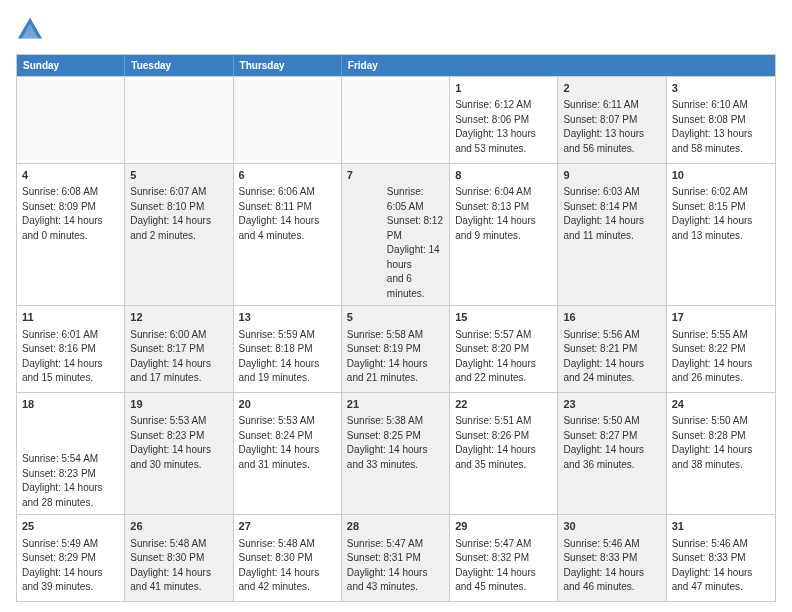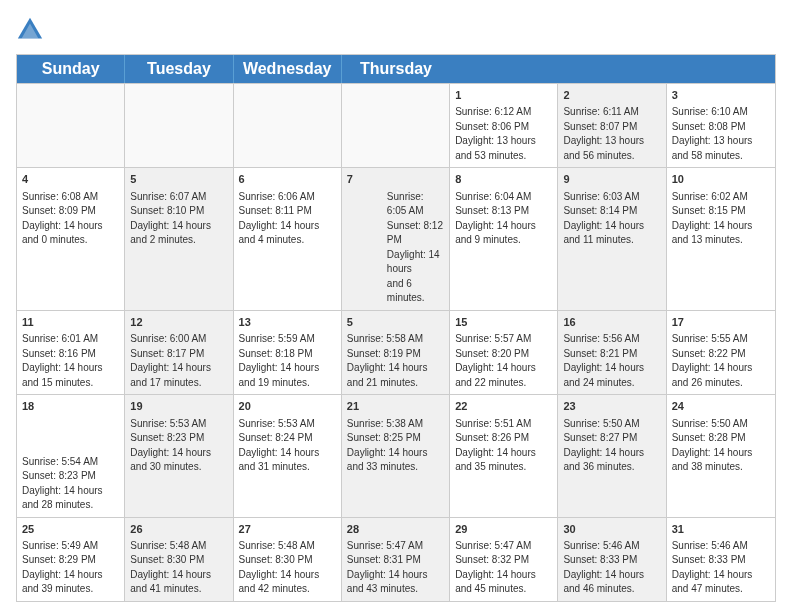--- a/index.html
+++ b/index.html
@@ -58,24 +58,24 @@
       flex-direction: column;
       border: 1px solid #ccc;
     }
     .cal-header-row {
       display: grid;
       grid-template-columns: repeat(7, 1fr);
       background: #3a7fc1;
     }
     .cal-header-cell {
       color: #fff;
-      font-size: 16px;
+      font-size: 10px;
       font-weight: bold;
       padding: 5px 6px;
-      text-align: center;
+      text-align: left;
       border-right: 1px solid #5a9fd4;
     }
     .cal-header-cell:last-child { border-right: none; }
     .cal-body {
       flex: 1;
       display: flex;
       flex-direction: column;
     }
     .cal-row {
       display: grid;
@@ -126,22 +126,22 @@
     <div class="title-block">
       <div class="month-title"></div>
       <div class="location"></div>
     </div>
   </div>
 
   <div class="calendar">
     <div class="cal-header-row">
     <div class="cal-header-cell">Sunday</div>
         <div class="cal-header-cell">Tuesday</div>
-        <div class="cal-header-cell">Wednesday</div>
         <div class="cal-header-cell">Thursday</div>
+        <div class="cal-header-cell">Friday</div>
       </div>
     <div class="cal-body">
     <div class="cal-row">
           <div class="cal-cell empty"></div>
           <div class="cal-cell empty"></div>
           <div class="cal-cell empty"></div>
           <div class="cal-cell empty"></div>
           <div class="cal-cell">
             <span class="day-number">1</span>
             <div class="cell-text" style="white-space: pre-line;">Sunrise: 6:12 AM

